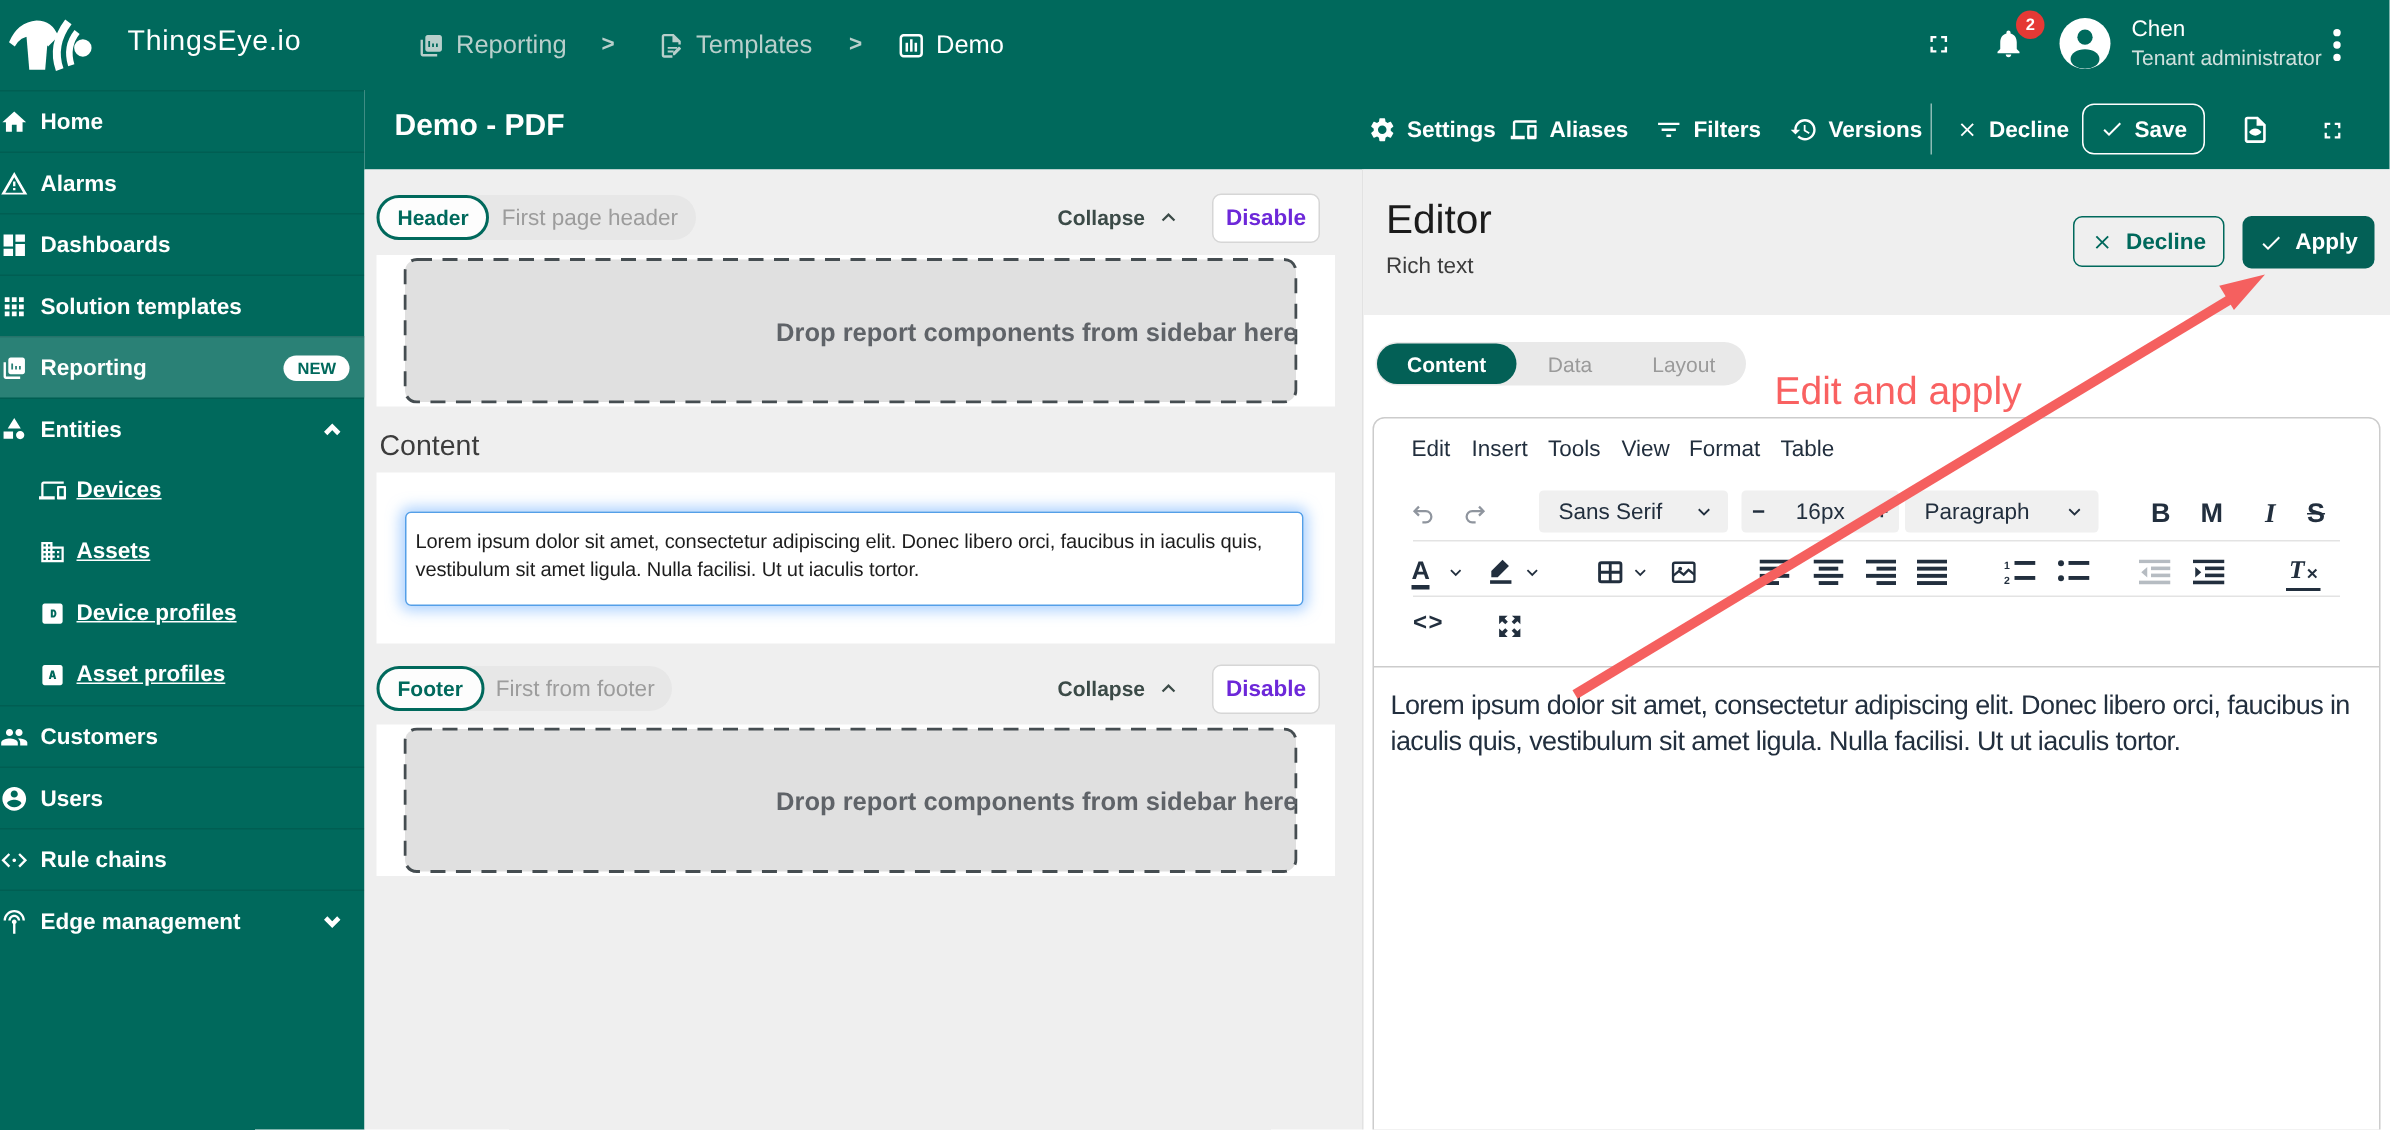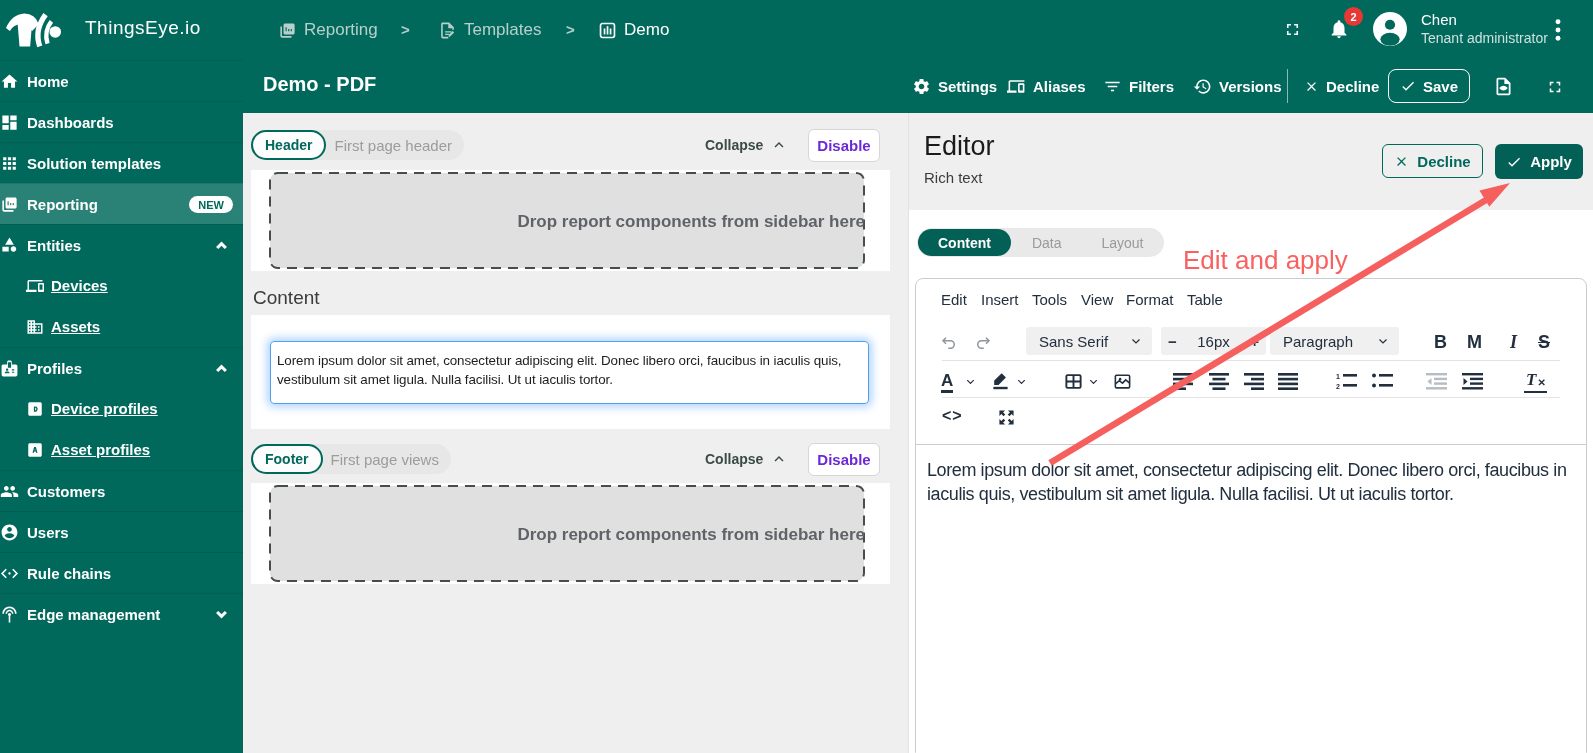--- a/index.html
+++ b/index.html
@@ -124,44 +124,42 @@
       <circle cx="12" cy="5" r="2.7"></circle>
       <circle cx="12" cy="14" r="2.7"></circle>
       <circle cx="12" cy="23" r="2.7"></circle>
     </svg>
 </div>
 <div id="sidebar">
   <div class="sitem top"><svg class="ic" viewBox="0 0 24 24" fill="#fff">
         <path d="M10 20v-6h4v6h5v-8h3L12 3 2 12h3v8z"></path>
       </svg>Home</div>
   <div class="sitem top"><svg class="ic" viewBox="0 0 24 24" fill="#fff">
+        <path d="M12 2 1 21h22L12 2zm0 4.5 7.5 13h-15L12 6.5zM11 10v4h2v-4h-2zm0 5.5v2h2v-2h-2z"></path>
+      </svg>Alarms</div>
+  <div class="sitem top"><svg class="ic" viewBox="0 0 24 24" fill="#fff">
         <path d="M3 13h8V3H3v10zm0 8h8v-6H3v6zm10 0h8V11h-8v10zm0-18v6h8V3h-8z"></path>
       </svg>Dashboards</div>
   <div class="sitem top"><svg class="ic" viewBox="0 0 24 24" fill="#fff">
         <path d="M4 8h4V4H4v4zm6 12h4v-4h-4v4zm-6 0h4v-4H4v4zm0-6h4v-4H4v4zm6 0h4v-4h-4v4zm6-10v4h4V4h-4zm-6 4h4V4h-4v4zm6 6h4v-4h-4v4zm0 6h4v-4h-4v4z"></path>
       </svg>Solution templates</div>
   <div class="sitem top sel"><svg class="ic" viewBox="0 0 24 24" fill="#fff">
         <path d="M19 3H9c-1.1 0-2 .9-2 2v10c0 1.1.9 2 2 2h10c1.1 0 2-.9 2-2V5c0-1.1-.9-2-2-2zm-8 10H9.5V8H11v5zm3.25 0h-1.5v-3h1.5v3zm3.25 0h-1.5V10h1.5v3zM5 7H3v12c0 1.1.9 2 2 2h12v-2H5V7z"></path>
       </svg>Reporting<span class="newbadge">NEW</span></div>
   <div class="sitem top"><svg class="ic" viewBox="0 0 24 24" fill="#fff">
         <path d="M12 2 6.5 11h11L12 2zm5 11c-1.93 0-3.5 1.57-3.5 3.5S15.07 20 17 20s3.5-1.57 3.5-3.5S18.93 13 17 13zM3 19.5h8v-6H3v6z"></path>
       </svg>Entities<svg class="chev" viewBox="0 0 24 24" fill="none" stroke="#fff" stroke-width="5">
         <path d="M5 16 12 9l7 7"></path>
       </svg></div>
   <div class="sitem sub"><svg class="ic" viewBox="0 0 24 24" fill="#fff">
         <path d="M4 6h18V4H4c-1.1 0-2 .9-2 2v11H0v3h14v-3H4V6zm19 2h-6c-.55 0-1 .45-1 1v10c0 .55.45 1 1 1h6c.55 0 1-.45 1-1V9c0-.55-.45-1-1-1zm-1 9h-4v-7h4v7z"></path>
       </svg>Devices</div>
   <div class="sitem sub"><svg class="ic" viewBox="0 0 24 24" fill="#fff">
         <path d="M12 7V3H2v18h20V7H12zM6 19H4v-2h2v2zm0-4H4v-2h2v2zm0-4H4V9h2v2zm0-4H4V5h2v2zm4 12H8v-2h2v2zm0-4H8v-2h2v2zm0-4H8V9h2v2zm0-4H8V5h2v2zm10 12h-8v-2h2v-2h-2v-2h2v-2h-2V9h8v10zm-2-8h-2v2h2v-2zm0 4h-2v2h2v-2z"></path>
       </svg>Assets</div>
-  <div class="sitem top"><svg class="ic" viewBox="0 0 24 24" fill="#fff">
-        <path d="M20 7h-5V4c0-1.1-.9-2-2-2h-2c-1.1 0-2 .9-2 2v3H4c-1.1 0-2 .9-2 2v11c0 1.1.9 2 2 2h16c1.1 0 2-.9 2-2V9c0-1.1-.9-2-2-2zM9 12c.83 0 1.5.67 1.5 1.5S9.83 15 9 15s-1.5-.67-1.5-1.5S8.17 12 9 12zm3 6H6v-.43c0-.6.36-1.15.92-1.39.64-.28 1.34-.43 2.08-.43s1.44.15 2.08.43c.55.24.92.78.92 1.39V18zm2-7h-4V4h4v7zm4 6.5h-3V16h3v1.5zm0-3h-3V13h3v1.5z"></path>
-      </svg>Profiles<svg class="chev" viewBox="0 0 24 24" fill="none" stroke="#fff" stroke-width="5">
-        <path d="M5 16 12 9l7 7"></path>
-      </svg></div>
   <div class="sitem sub"><svg class="ic" viewBox="0 0 24 24" fill="#fff">
         <path d="M19 3H5c-1.1 0-2 .9-2 2v14c0 1.1.9 2 2 2h14c1.1 0 2-.9 2-2V5c0-1.1-.9-2-2-2zm-8.5 12.5v-7H13c1.38 0 2.5 1.57 2.5 3.5s-1.12 3.5-2.5 3.5h-2.5zm1.8-5.3v3.6h.7c.39 0 .7-.81.7-1.8s-.31-1.8-.7-1.8h-.7z"></path>
       </svg>Device profiles</div>
   <div class="sitem sub"><svg class="ic" viewBox="0 0 24 24" fill="#fff">
         <path d="M19 3H5c-1.1 0-2 .9-2 2v14c0 1.1.9 2 2 2h14c1.1 0 2-.9 2-2V5c0-1.1-.9-2-2-2zm-5.6 12.5-.4-1.5h-2l-.4 1.5H8.7L10.8 8h2.4l2.1 7.5h-1.9zm-1.9-3h1l-.5-2.2-.5 2.2z"></path>
       </svg>Asset profiles</div>
   <div class="sitem top"><svg class="ic" viewBox="0 0 24 24" fill="#fff">
         <path d="M16 11c1.66 0 2.99-1.34 2.99-3S17.66 5 16 5c-1.66 0-3 1.34-3 3s1.34 3 3 3zm-8 0c1.66 0 2.99-1.34 2.99-3S9.66 5 8 5C6.34 5 5 6.34 5 8s1.34 3 3 3zm0 2c-2.33 0-7 1.17-7 3.5V19h14v-2.5c0-2.33-4.67-3.5-7-3.5zm8 0c-.29 0-.62.02-.97.05 1.16.84 1.97 1.97 1.97 3.45V19h6v-2.5c0-2.33-4.67-3.5-7-3.5z"></path>
       </svg>Customers</div>
   <div class="sitem top"><svg class="ic" viewBox="0 0 24 24" fill="#fff">
@@ -246,21 +244,21 @@
   </div>
   <div id="contentlabel">Content</div>
 
   <div class="lcard" style="top:202px;height:114px;">
     <div id="ta">Lorem ipsum dolor sit amet, consectetur adipiscing elit. Donec libero orci, faucibus in iaculis quis, vestibulum sit amet ligula. Nulla facilisi. Ut ut iaculis tortor.</div>
   </div>
 
   <div class="pillrow" style="top:331px;">
     <div class="graybubble">
         <div class="hpill">Footer</div>
-        <div class="bubbletext">First page views</div>
+        <div class="bubbletext">First from footer</div>
       </div>
   </div>
   <div class="collapse" style="left:462px;top:338px;">Collapse</div>
   <svg class="abs" style="left:527px;top:337px;" width="18" height="18" viewBox="0 0 24 24" fill="#3b4a47">
       <path d="M12 8l-6 6 1.41 1.41L12 10.83l4.59 4.58L18 14z"></path>
     </svg>
   <div class="disbtn" style="left:565px;top:330px;">Disable</div>
 
   <div class="lcard" style="top:370px;height:101px;">
     <div class="dropzone">

